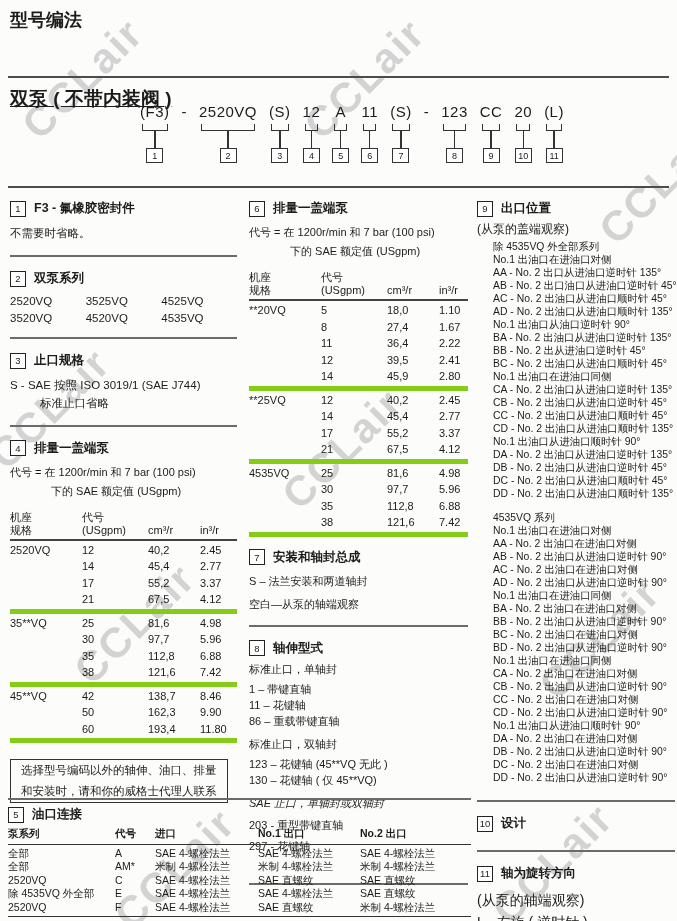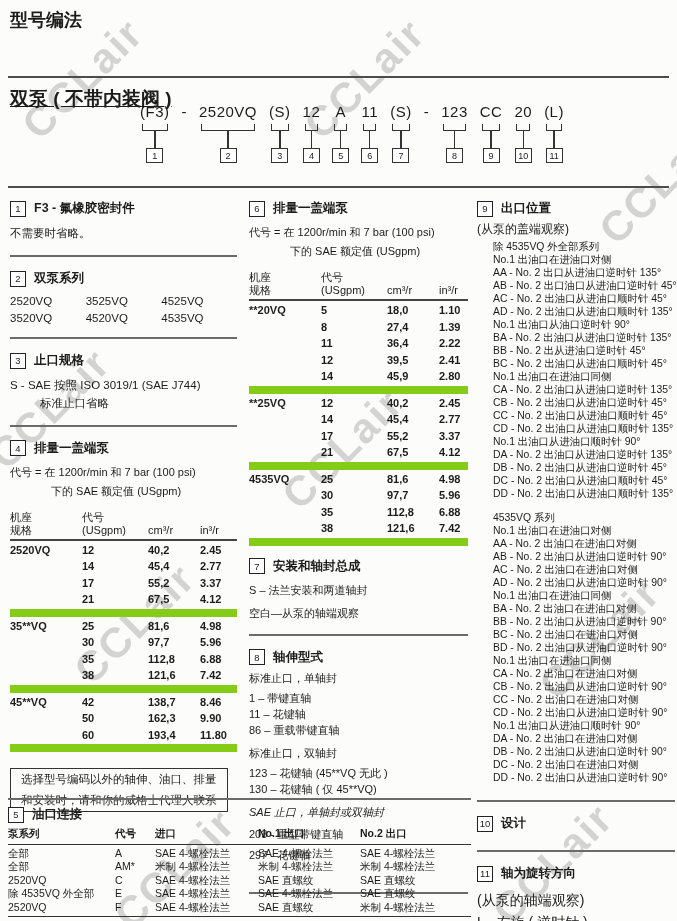--- a/index.html
+++ b/index.html
@@ -35,21 +35,21 @@
   .indent{margin-left:30px;font-family:Liberation Mono, monospace;}
 
   .series-grid{display:grid;grid-template-columns:1fr 1fr 1fr;row-gap:5px;font-size:11.5px;margin:6px 0 2px;}
 
   .disp-note{font-size:11px;margin:0 0 12px;}
   .disp-note .l2{margin-left:41px;margin-top:4px;}
   .disp-head,.drow{display:grid;grid-template-columns:72px 66px 52px 1fr;font-size:11px;}
   .disp-head{border-bottom:2px solid #444;padding-bottom:2px;line-height:13px;}
   .dh-bottom{align-self:end;}
   .drow{line-height:16.5px;}
-  .disp-group{border-bottom:8px solid #84cc16;padding:1px 0;font-weight:bold;}
+  .disp-group{border-bottom:5px solid #84cc16;padding:1px 0;}
 
   .note-box{border:1.5px solid #333;padding:0 10px;font-size:11.5px;line-height:1.8;margin-top:16px;width:196px;}
 
   .s7-line{font-size:11px;margin:8px 0;}
   .s8-sub{font-size:11px;margin:5px 0 4px;}
   .s8-line{font-size:11px;line-height:16px;}
   .italic{font-style:italic;}
   .s8-grp{margin-bottom:8px;}
 
   .s9-sub{font-size:12px;margin:0 0 2px;}
@@ -318,21 +318,21 @@
     <div class="drow">
         <span>**20VQ</span>
         <span>5</span>
         <span>18,0</span>
         <span>1.10</span>
       </div>
         <div class="drow">
         <span></span>
         <span>8</span>
         <span>27,4</span>
-        <span>1.39</span>
+        <span>1.67</span>
       </div>
         <div class="drow">
         <span></span>
         <span>11</span>
         <span>36,4</span>
         <span>2.22</span>
       </div>
         <div class="drow">
         <span></span>
         <span>12</span>

